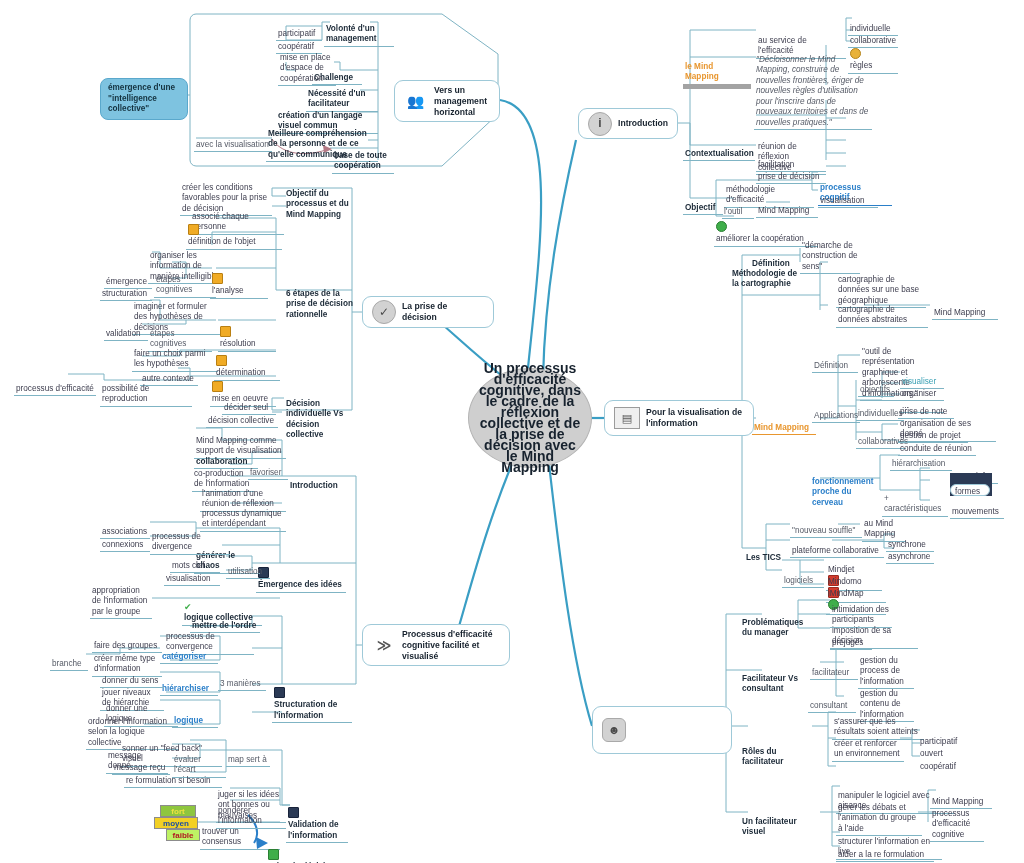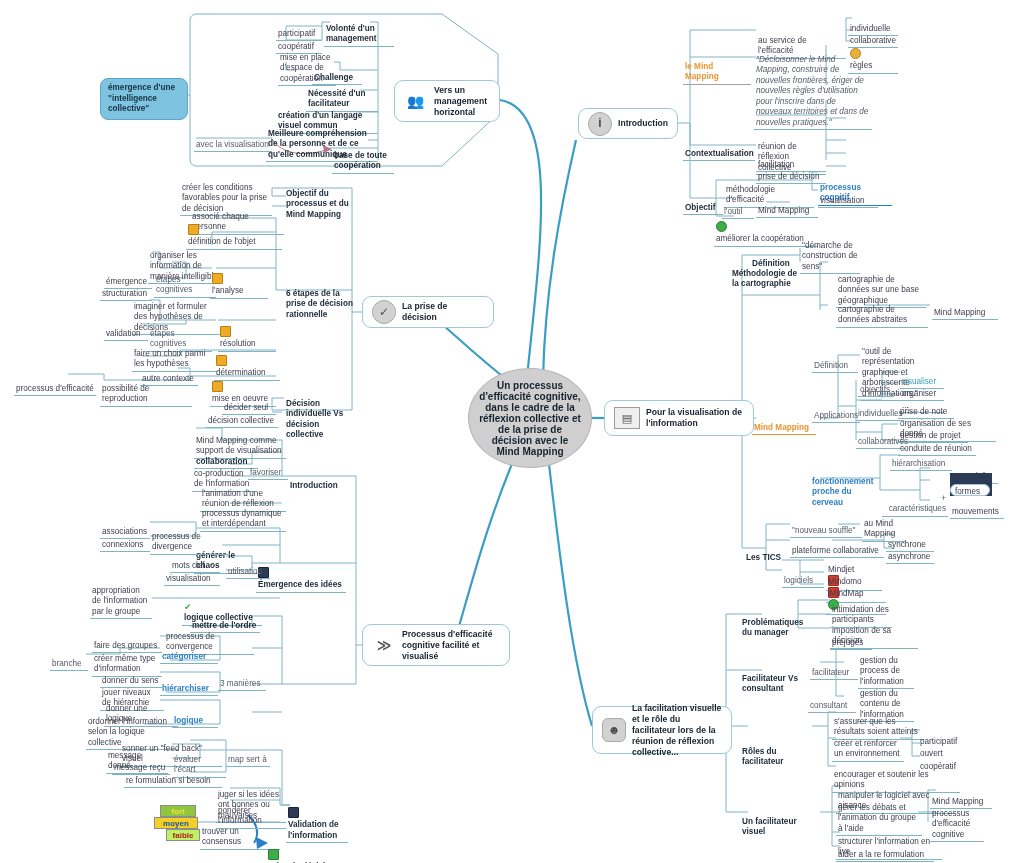--- a/index.html
+++ b/index.html
@@ -16,21 +16,21 @@
   .blu{color:#2a7fc9;font-weight:bold;}
   .teal{color:#3aa0b4;}
   .sel{background:#2b3a55;color:#ffffff;border-bottom:1px solid #2b3a55;}
   .bigbox{position:absolute;border:1px solid #9ec9d8;border-radius:9px;background:#fff;
           display:flex;align-items:center;gap:6px;padding:5px 9px;box-sizing:border-box;
           font-size:8.6px;line-height:11px;font-weight:bold;color:#17222e;}
   .pill{position:absolute;background:#7ec3e0;border:1px solid #5aa8cc;border-radius:8px;
         color:#14323f;font-weight:bold;font-size:8.2px;line-height:10.5px;padding:4px 7px;box-sizing:border-box;}
   .center{position:absolute;border-radius:50%;background:#cfcfcf;border:1px solid #b4b4b4;
           display:flex;align-items:center;justify-content:flex-start;text-align:center;
-          font-weight:bold;font-size:10px;line-height:11px;color:#17222e;padding:10px;box-sizing:border-box;}
+          font-weight:bold;font-size:14px;line-height:11px;color:#17222e;padding:10px;box-sizing:border-box;}
   .ic{width:9px;height:9px;flex:0 0 9px;display:inline-block;vertical-align:middle;}
   .ic-note{background:#f0ab25;border:1px solid #b97f12;border-radius:1px;}
   .ic-green{background:#3fae4a;border:1px solid #2b7f33;border-radius:1px;}
   .ic-red{background:#d23b2e;border:1px solid #9b2b21;border-radius:1px;}
   .ic-dark{background:#2b3a55;border:1px solid #18233a;border-radius:1px;}
   .ic-flag{background:#e8b23a;border:1px solid #b4841b;border-radius:50%;}
   .ic-ck{color:#3fae4a;font-size:9px;font-weight:bold;}
   .swatch{position:absolute;font-size:8px;font-weight:bold;text-align:center;
           border:1px solid #8c8c8c;box-sizing:border-box;line-height:11px;}
   .sw-g{background:#8ec63f;color:#f0e040;}
@@ -181,21 +181,20 @@
   <span>Pour la visualisation de l'information</span>
 </div>
 
 <div class="bigbox" style="left:362px;top:624px;width:148px;height:42px;">
   <span class="sq-ic" style="border:none;background:none;font-size:14px;">≫</span>
   <span>Processus d'efficacité cognitive facilité et visualisé</span>
 </div>
 
 <div class="bigbox" style="left:592px;top:706px;width:140px;height:48px;">
   <span class="circ-ic" style="border-radius:6px;">☻</span>
-  <span>La facilitation visuelle et le rôle du facilitateur lors de la réunion de réflexion collective...</span>
 </div>
 
 <div class="bigbox" style="left:394px;top:80px;width:106px;height:42px;">
   <span class="sq-ic" style="border:none;background:none;font-size:14px;">👥</span>
   <span>Vers un management horizontal</span>
 </div>
 
 <div class="pill" style="left:100px;top:78px;width:88px;">
   <span>émergence d'une "intelligence collective"</span>
 </div>
@@ -214,21 +213,21 @@
   <span>Nécessité d'un facilitateur</span></div>
 <div class="n b" style="left:276px;top:100px;width:102px;">
   <span>création d'un langage visuel commun</span></div>
 <div class="n b" style="left:266px;top:118px;width:112px;">
   <span>Meilleure compréhension de la personne et de ce qu'elle communique</span></div>
 <div class="n gray" style="left:194px;top:129px;width:78px;">
   <span>avec la visualisation</span></div>
 <div class="n b" style="left:332px;top:140px;width:62px;">
   <span>base de toute coopération</span></div>
 
-<div class="n org nb" style="left:683px;top:51px;width:68px;border-bottom:1px solid #a3a3a3;">
+<div class="n org nb" style="left:683px;top:51px;width:68px;border-bottom:5px solid #a3a3a3;">
   <span>le Mind Mapping</span></div>
 <div class="n" style="left:756px;top:25px;width:90px;">
   <span>au service de l'efficacité</span></div>
 <div class="n" style="left:848px;top:13px;width:50px;">
   <span>individuelle</span></div>
 <div class="n" style="left:848px;top:25px;width:50px;">
   <span>collaborative</span></div>
 <div class="n" style="left:848px;top:37px;width:50px;">
   <span class="ic ic-flag" style="display:inline-block;vertical-align:-1px;"></span>
   <span>règles</span></div>
@@ -351,21 +350,21 @@
 <div class="n gray" style="left:856px;top:426px;width:50px;">
   <span>collaboratives</span></div>
 <div class="n" style="left:898px;top:420px;width:70px;">
   <span>gestion de projet</span></div>
 <div class="n" style="left:898px;top:433px;width:78px;">
   <span>conduite de réunion</span></div>
 <div class="n blu nb" style="left:810px;top:466px;width:62px;">
   <span>fonctionnement proche du cerveau</span></div>
 <div class="n gray" style="left:890px;top:448px;width:62px;">
   <span>hiérarchisation</span></div>
-<div class="n gray" style="left:882px;top:483px;width:66px;text-align:right;">
+<div class="n gray" style="left:882px;top:483px;width:66px;">
   <span>+ caractéristiques</span></div>
 <div class="n" style="left:950px;top:461px;width:48px;">
   <span>mots clef</span></div>
 <div class="n sel" style="left:950px;top:473px;width:42px;">
   <span>couleurs</span></div>
 <div class="rnd" style="left:950px;top:484px;width:40px;height:12px;">
   <span>formes</span></div>
 <div class="n" style="left:950px;top:496px;width:54px;">
   <span>mouvements</span></div>
 
@@ -423,20 +422,23 @@
 <div class="n" style="left:170px;top:550px;width:50px;">
   <span>mots clef</span></div>
 <div class="n" style="left:164px;top:563px;width:56px;">
   <span>visualisation</span></div>
 <div class="n b" style="left:182px;top:591px;width:80px;">
   <span class="ic-ck">✔</span>
   <span>logique collective</span></div>
 <div class="n" style="left:90px;top:575px;width:62px;">
   <span>appropriation de l'information par le groupe</span></div>
 
+<div class="n b" style="left:272px;top:676px;width:80px;">
+  <span class="ic ic-dark" style="display:inline-block;vertical-align:-1px;"></span>
+  <span>Structuration de l'information</span></div>
 <div class="n gray" style="left:218px;top:668px;width:48px;">
   <span>3 manières</span></div>
 <div class="n b" style="left:190px;top:610px;width:70px;">
   <span>mettre de l'ordre</span></div>
 <div class="n" style="left:164px;top:621px;width:90px;">
   <span>processus de convergence</span></div>
 <div class="n b blu" style="left:160px;top:641px;width:58px;">
   <span>catégoriser</span></div>
 <div class="n" style="left:92px;top:630px;width:70px;">
   <span>faire des groupes</span></div>
@@ -511,22 +513,20 @@
 <div class="n" style="left:832px;top:706px;width:92px;">
   <span>s'assurer que les résultats soient atteints</span></div>
 <div class="n" style="left:832px;top:728px;width:72px;">
   <span>créer et renforcer un environnement</span></div>
 <div class="n nb" style="left:918px;top:726px;width:50px;">
   <span>participatif</span></div>
 <div class="n nb" style="left:918px;top:738px;width:50px;">
   <span>ouvert</span></div>
 <div class="n nb" style="left:918px;top:751px;width:50px;">
   <span>coopératif</span></div>
-<div class="n" style="left:832px;top:759px;width:128px;">
-  <span>encourager et soutenir les opinions</span></div>
 <div class="n b nb" style="left:740px;top:806px;width:80px;">
   <span>Un facilitateur visuel</span></div>
 <div class="n" style="left:836px;top:780px;width:118px;">
   <span>manipuler le logiciel avec aisance</span></div>
 <div class="n" style="left:836px;top:792px;width:86px;">
   <span>gérer les débats et l'animation du groupe à l'aide</span></div>
 <div class="n" style="left:930px;top:786px;width:62px;">
   <span>Mind Mapping</span></div>
 <div class="n" style="left:930px;top:798px;width:54px;">
   <span>processus d'efficacité cognitive</span></div>

